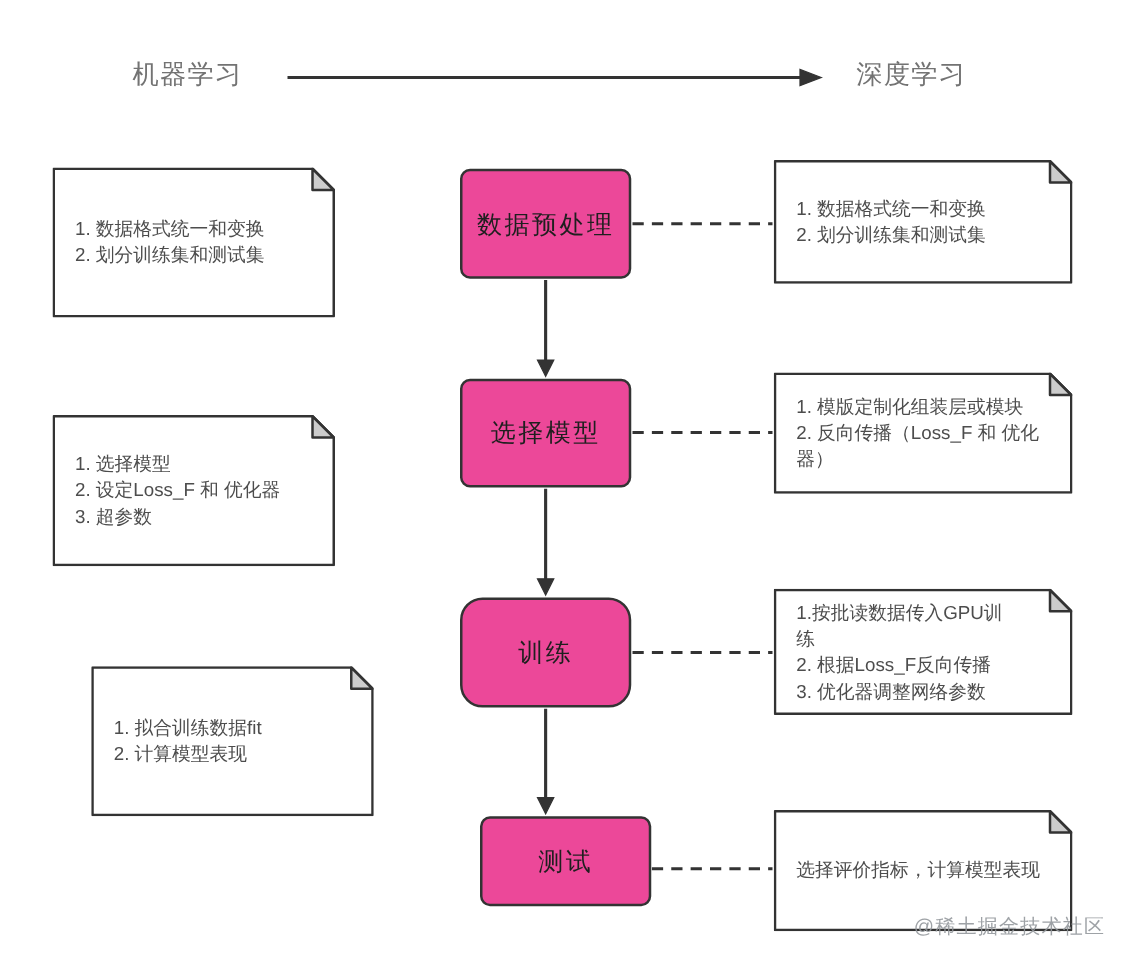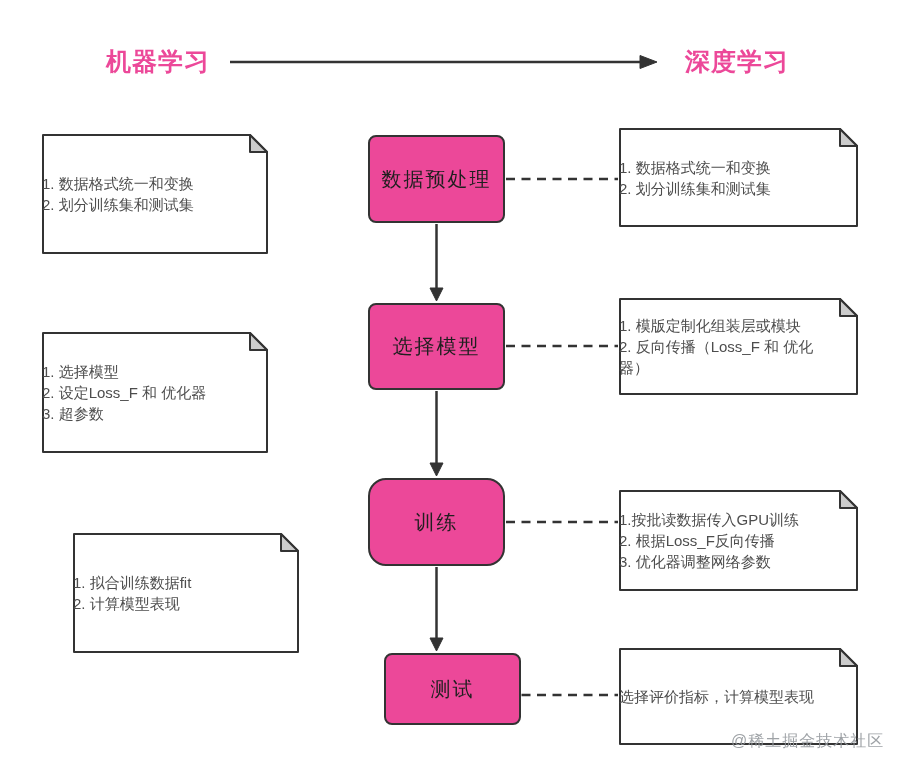--- a/index.html
+++ b/index.html
@@ -25,23 +25,23 @@
   }
   .connector-layer line.dashed {
     stroke: #333333; stroke-width: 2.5;
     stroke-dasharray: 9 6.5;
   }
   .connector-layer polygon.head {
     fill: #333333; stroke: #333333; stroke-width: 1;
   }
   .hdr-label {
     position: absolute;
-    font-size: 25px;
-    font-weight: bold;
-    color: #ec4899;
+    font-size: 21px;
+    font-weight: normal;
+    color: #737373;
     letter-spacing: 1px;
     white-space: nowrap;
   }
   .flow-box {
     position: absolute;
     box-sizing: border-box;
     background: #ec4899;
     border: 2px solid #333333;
     border-radius: 8px;
     display: flex;
@@ -60,21 +60,21 @@
     display: flex;
     align-items: center;
   }
   .note .note-bg {
     position: absolute;
     left: 0; top: 0;
   }
   .note .note-text {
     position: relative;
     z-index: 1;
-    padding: 0 12px 0 0;
+    padding: 0 12px 0 18px;
     font-size: 15px;
     line-height: 21px;
     color: #4d4d4d;
     white-space: pre-line;
   }
   .watermark {
     position: absolute;
     font-size: 16px;
     color: rgba(148, 152, 156, 0.9);
     letter-spacing: 1px;
@@ -168,21 +168,21 @@
   <div class="note" style="left:619px; top:298px; width:239px; height:97px;">
     <svg class="note-bg" width="239" height="97" viewBox="0 0 239 97" aria-hidden="true">
       <path d="M1 1 H221 L238 18 V96 H1 Z" fill="#ffffff" stroke="#333333" stroke-width="2" stroke-linejoin="round"></path>
       <path d="M221 1 V18 H238 Z" fill="#cccccc" stroke="#333333" stroke-width="2" stroke-linejoin="round"></path>
     </svg>
     <div class="note-text">1. 模版定制化组装层或模块
 2. 反向传播（Loss_F 和 优化
 器）</div>
   </div>
 
-  <div class="note" style="left:619px; top:490px; width:201px; height:101px;">
+  <div class="note" style="left:619px; top:471px; width:201px; height:101px;">
     <svg class="note-bg" width="239" height="101" viewBox="0 0 239 101" aria-hidden="true">
       <path d="M1 1 H221 L238 18 V100 H1 Z" fill="#ffffff" stroke="#333333" stroke-width="2" stroke-linejoin="round"></path>
       <path d="M221 1 V18 H238 Z" fill="#cccccc" stroke="#333333" stroke-width="2" stroke-linejoin="round"></path>
     </svg>
     <div class="note-text">1.按批读数据传入GPU训练
 2. 根据Loss_F反向传播
 3. 优化器调整网络参数</div>
   </div>
 
   <div class="note" style="left:619px; top:648px; width:239px; height:97px;">

